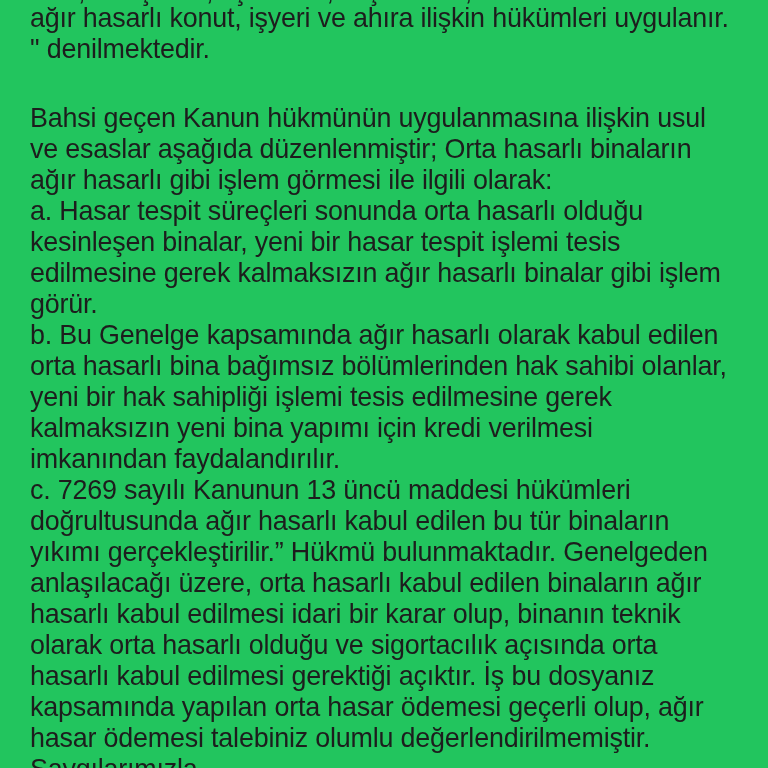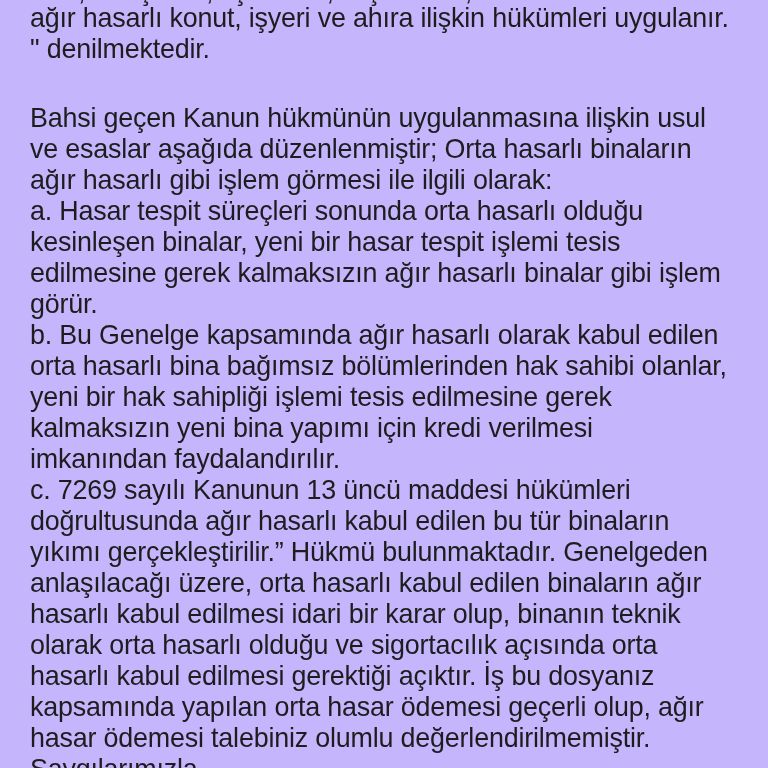--- a/index.html
+++ b/index.html
@@ -10,21 +10,21 @@
   body {
     width: 768px;
     height: 768px;
     overflow: hidden;
     position: relative;
     font-family: "Liberation Sans", sans-serif;
   }
   .page {
     position: absolute;
     inset: 0;
-    background: #c4b5fd;
+    background: #22c55e;
   }
   .text-block {
     position: absolute;
     left: 30px;
     top: 2px;
     width: 1000px;
     transform: scaleX(0.96);
     transform-origin: 0 0;
     color: #1d1d1d;
     font-size: 28px;

